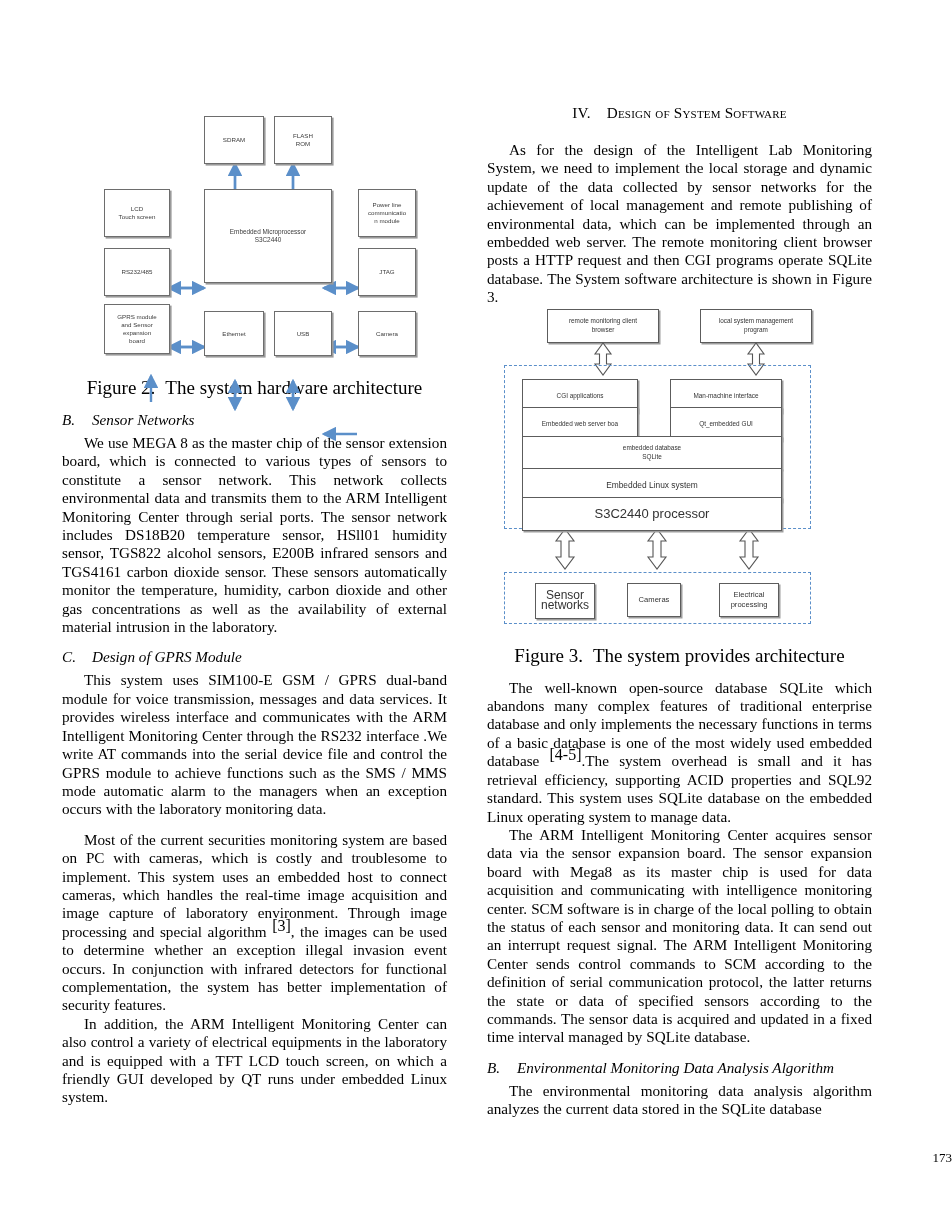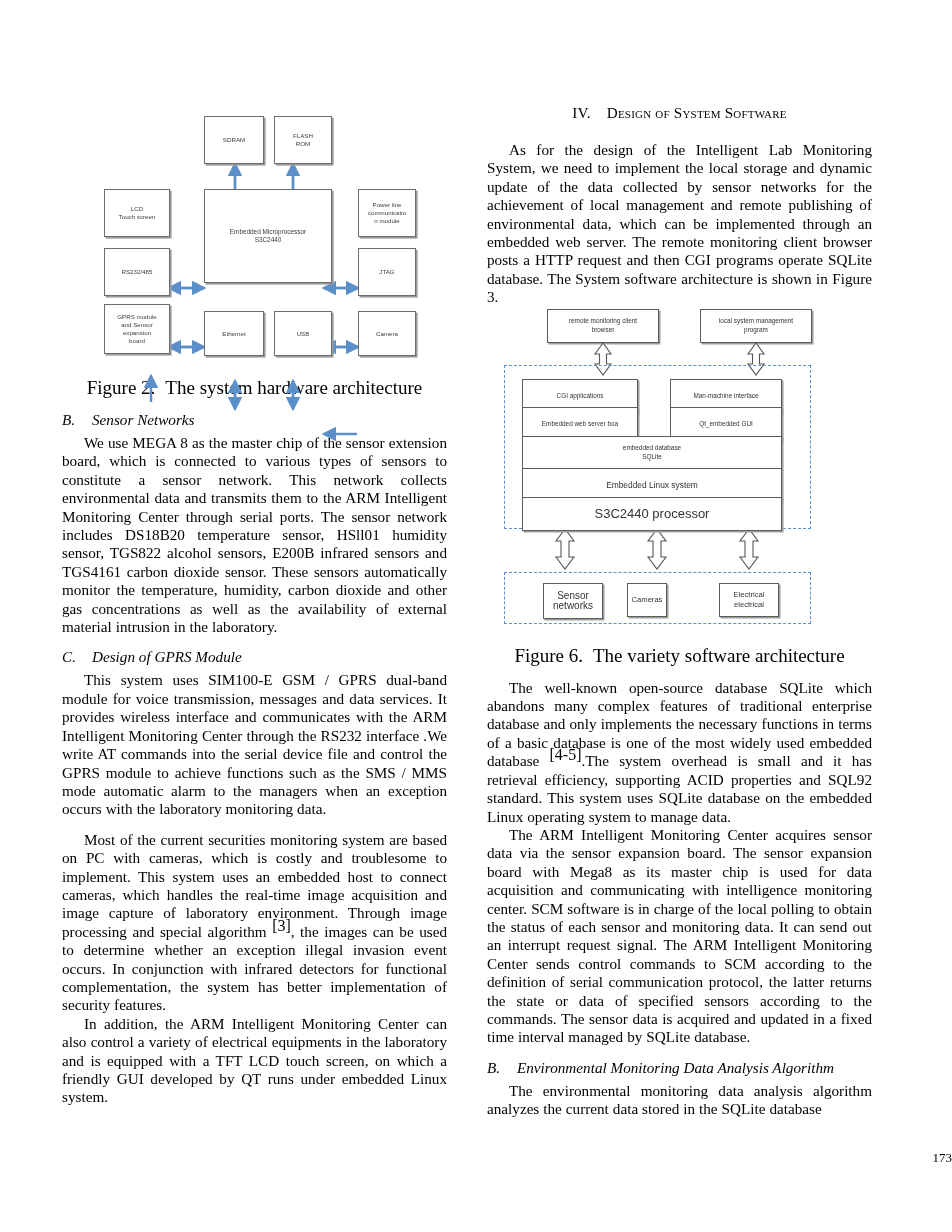--- a/index.html
+++ b/index.html
@@ -273,28 +273,28 @@
       <div class="sbox" style="left:35px;top:100px;width:116px;height:24px;">Embedded web server boa</div>
       <div class="sbox" style="left:183px;top:100px;width:112px;height:24px;">Qt_embedded GUI</div>
 
       <div class="sbox" style="left:35px;top:129px;width:260px;height:26px;white-space:pre-line;">embedded database
 SQLite</div>
       <div class="sbox" style="left:35px;top:161px;width:260px;height:24px;font-size:8.4px;">Embedded Linux system</div>
       <div class="sbox" style="left:35px;top:190px;width:260px;height:24px;font-size:13px;">S3C2440 processor</div>
 
       <div class="dashgroup" style="left:17px;top:265px;width:307px;height:52px;"></div>
 
-      <div class="sbox" style="left:56px;top:276px;width:60px;height:36px;white-space:pre-line;font-size:10px;line-height:9.4px;">Sensor
+      <div class="sbox" style="left:48px;top:276px;width:60px;height:36px;white-space:pre-line;font-size:12px;line-height:9.4px;">Sensor
 networks</div>
-      <div class="sbox" style="left:140px;top:276px;width:40px;height:32px;font-size:7.6px;">Cameras</div>
+      <div class="sbox" style="left:140px;top:276px;width:54px;height:32px;font-size:7.6px;">Cameras</div>
       <div class="sbox" style="left:232px;top:276px;width:60px;height:32px;white-space:pre-line;font-size:7.6px;line-height:9.4px;">Electrical
-electrical</div>
+processing</div>
     </div>
 
-    <p class="fig-caption"><span class="cap-label">Figure 6.</span><span>The variety software architecture</span></p>
+    <p class="fig-caption"><span class="cap-label">Figure 3.</span><span>The system provides architecture</span></p>
 
     <div class="gap-sm"></div>
 
     <p class="body"><span>The well-known open-source database SQLite  which abandons many complex features of traditional enterprise database and only implements the necessary functions in terms of a  basic database is one of the most widely used embedded database </span><sup class="ref">[4-5]</sup><span>.The system overhead is small and it has retrieval efficiency, supporting ACID properties and SQL92 standard. This system uses SQLite database on the embedded Linux operating system to manage data.</span></p>
     <p class="body">The ARM Intelligent Monitoring Center acquires sensor data via the sensor expansion board. The sensor expansion board with Mega8 as its master chip is used for data acquisition and communicating with intelligence monitoring center. SCM software is in charge of the local polling to obtain the status of each sensor and monitoring data. It can send out an interrupt request signal. The ARM Intelligent Monitoring Center sends control commands to SCM according to the definition of serial communication protocol, the latter returns the state or data of specified sensors according to the commands. The sensor data is acquired and updated in a fixed time interval managed by SQLite database.</p>
 
     <div class="gap-sm"></div>
 
     <h3 class="sub-title"><span class="lbl">B.</span><span>Environmental Monitoring Data Analysis Algorithm</span></h3>
     <p class="body">The environmental monitoring data analysis algorithm analyzes the current data stored in the SQLite database</p>

